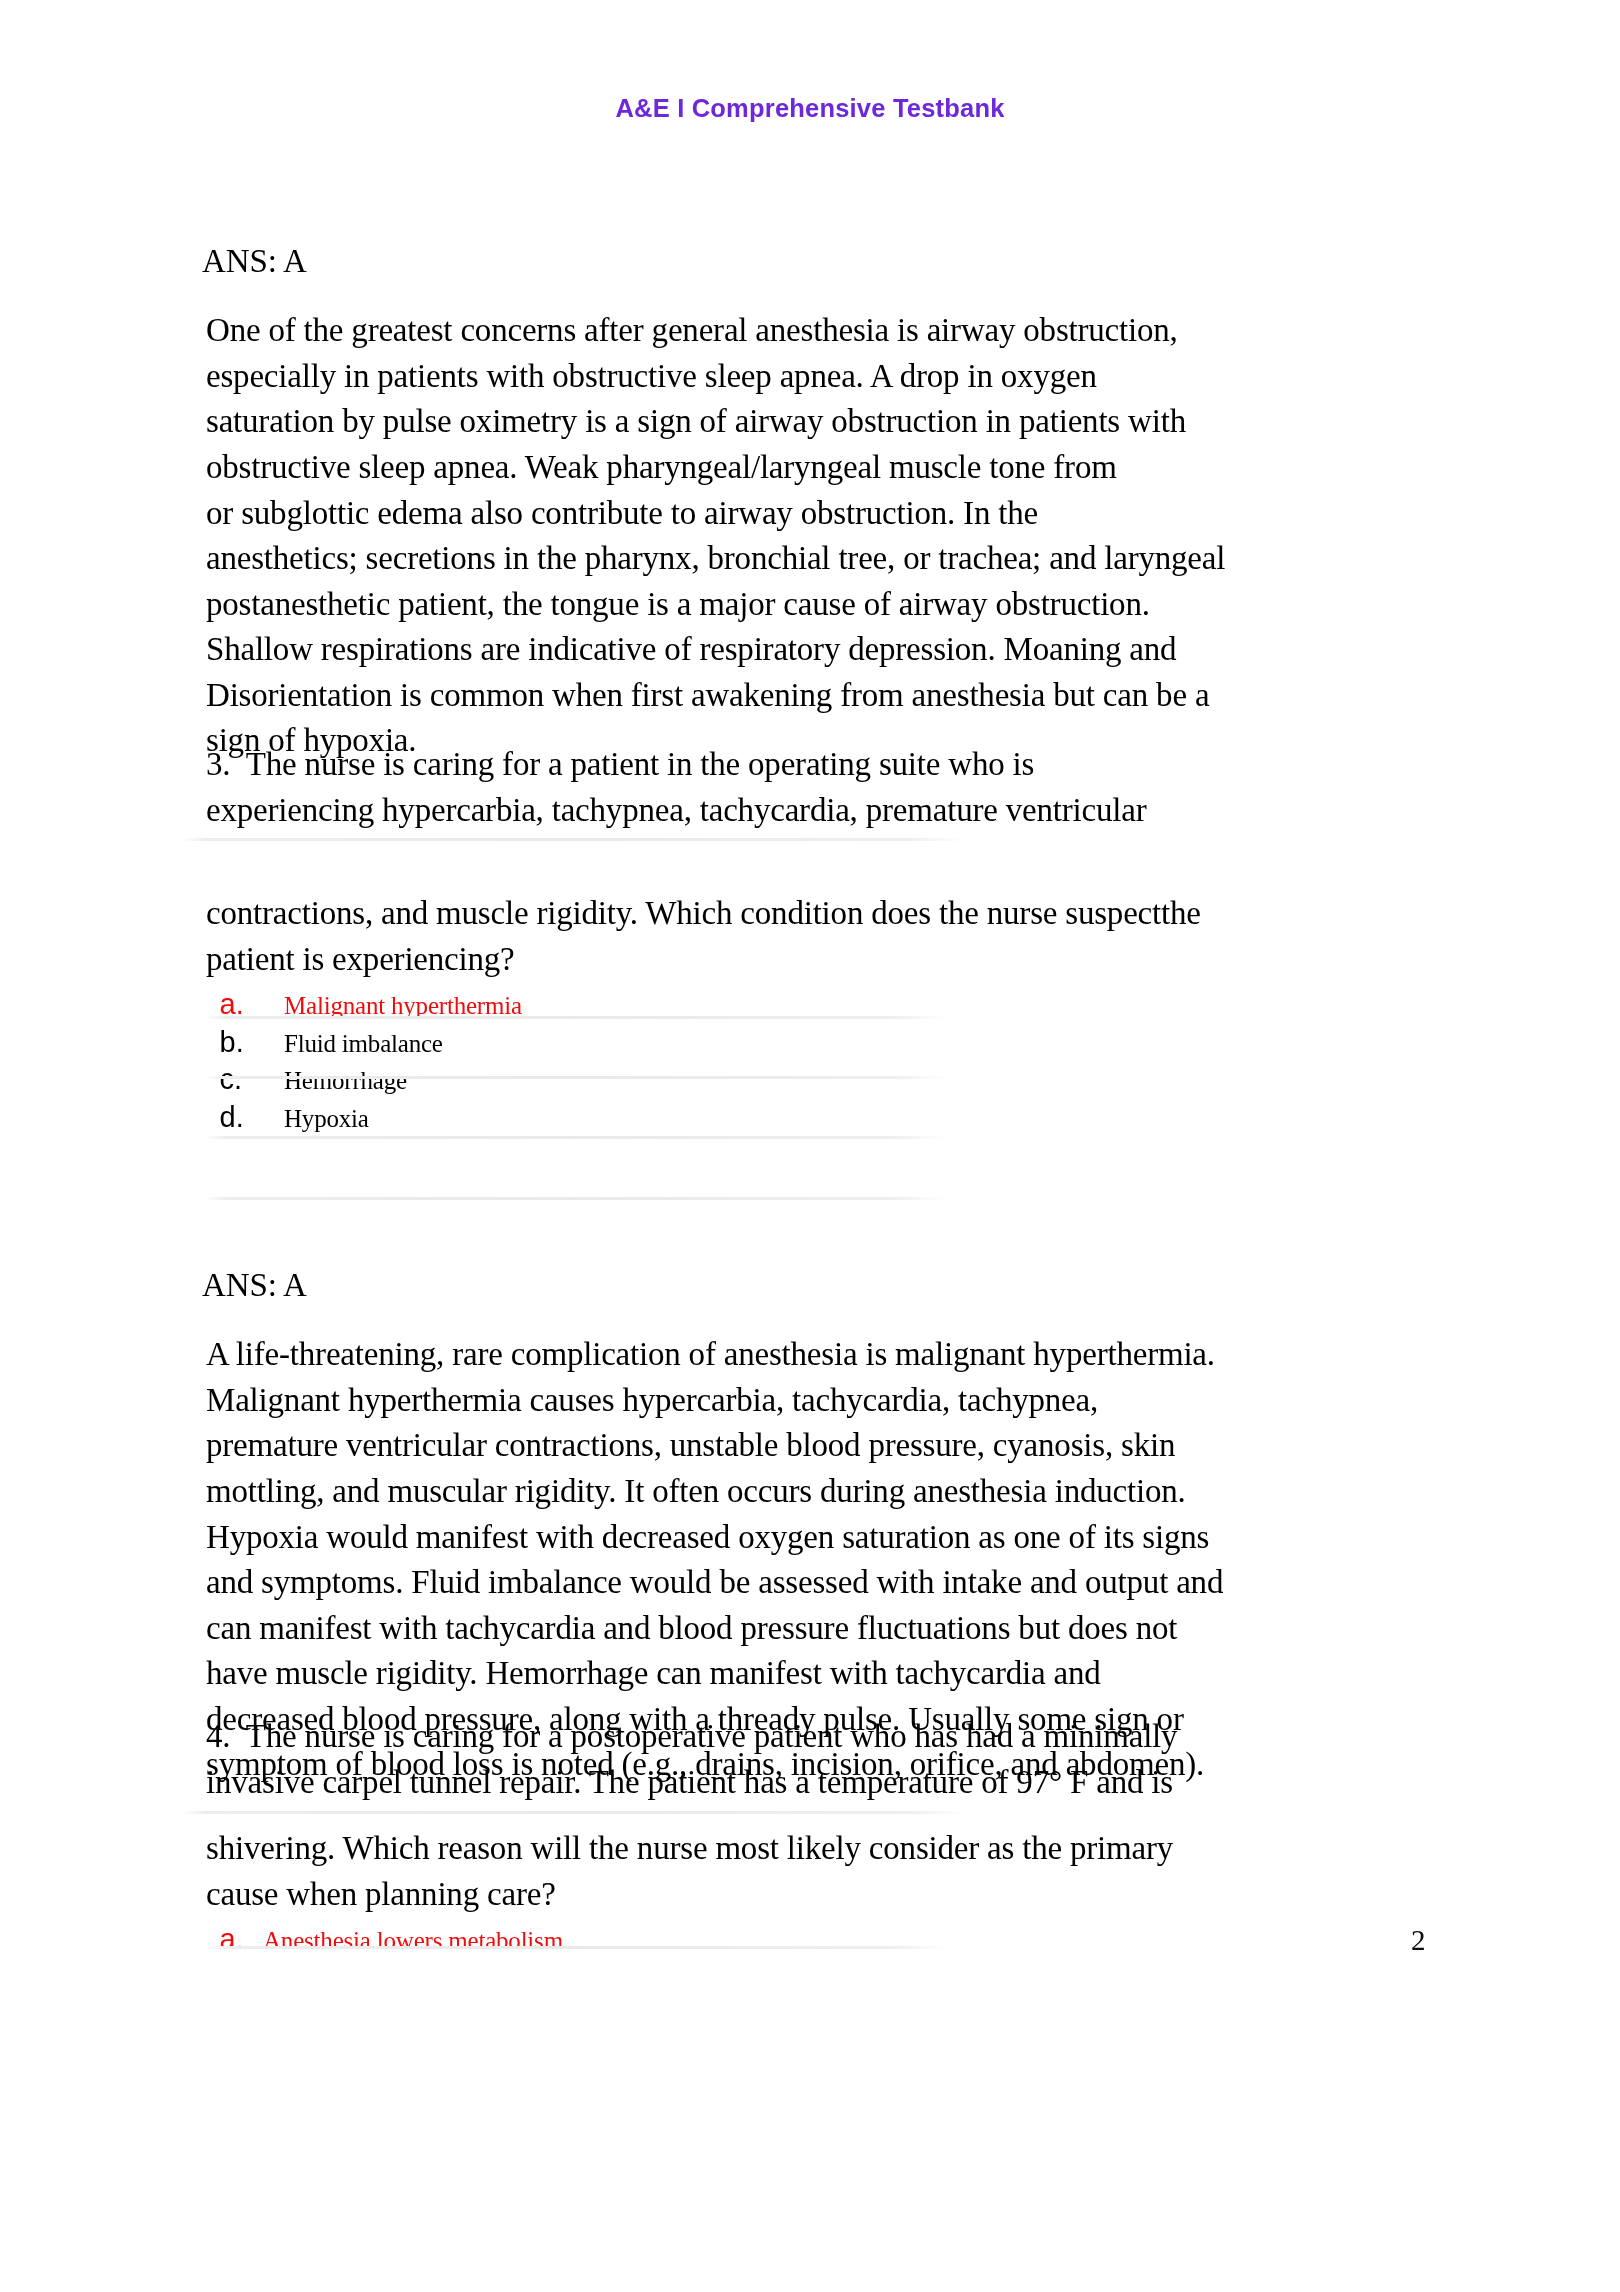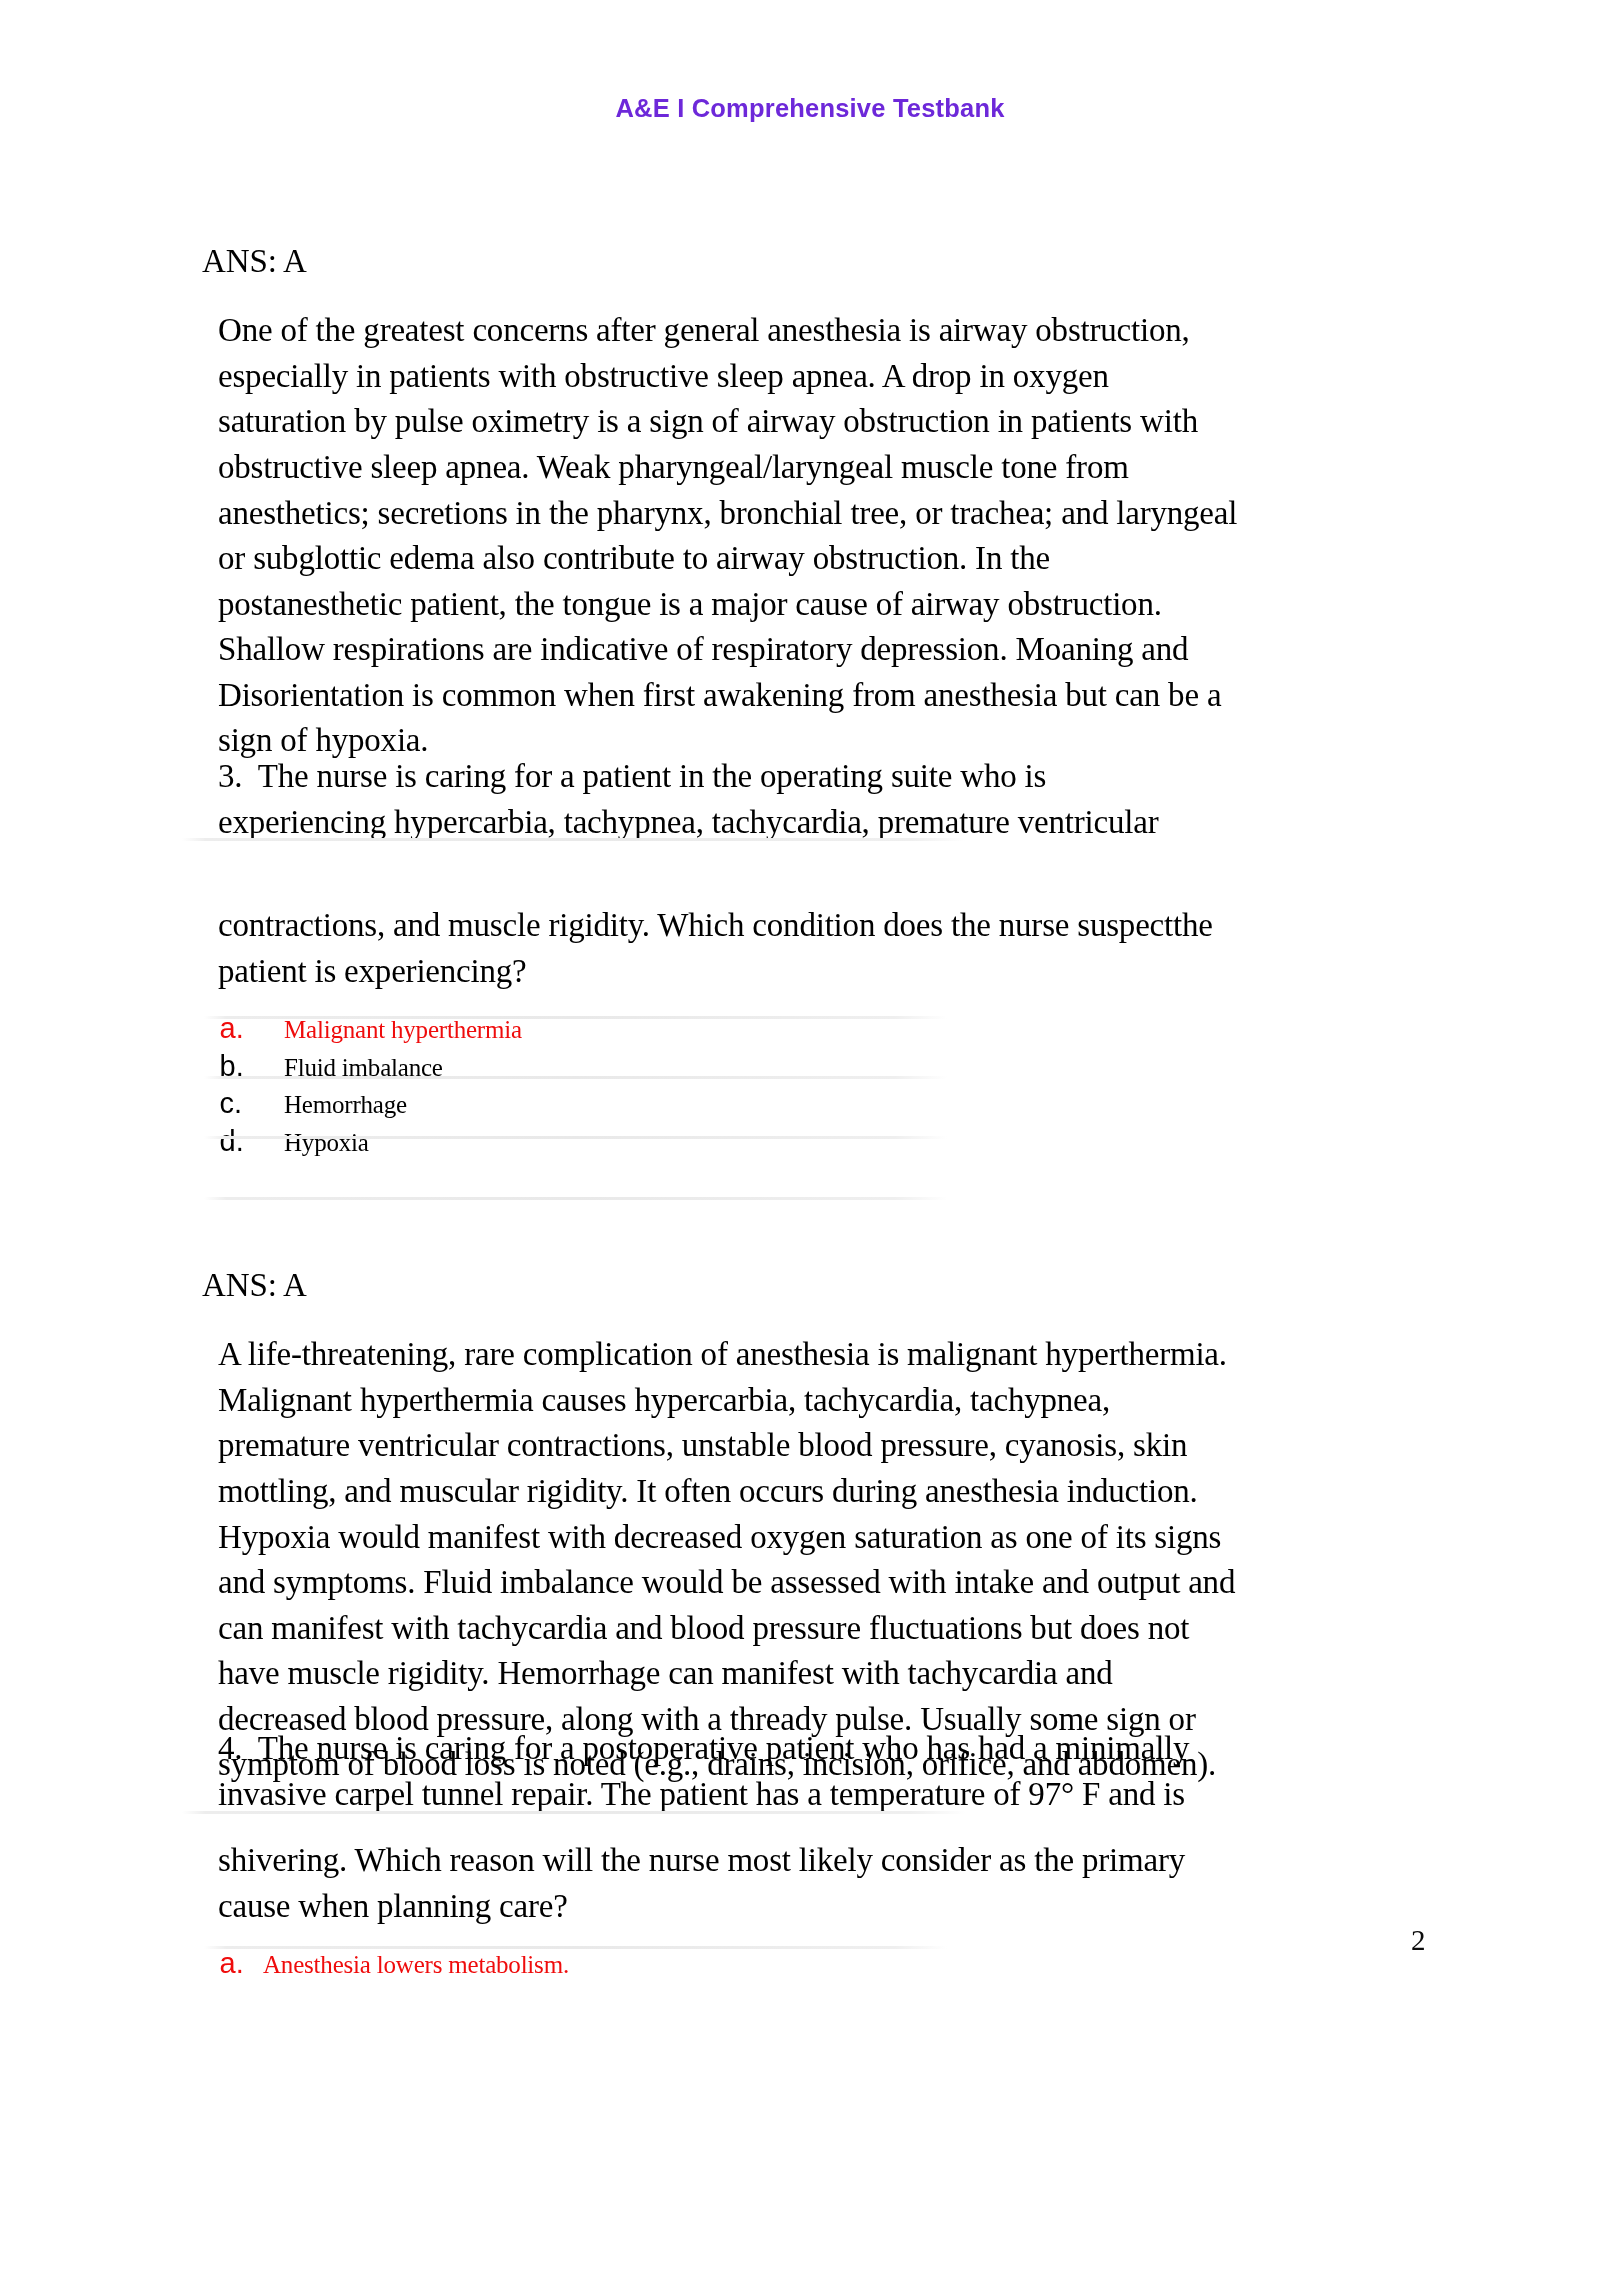--- a/index.html
+++ b/index.html
@@ -42,21 +42,21 @@
   .ans-line {
     font-size: 33px;
     line-height: 1.30;
     margin: 0 0 25.5px 0;
     letter-spacing: -0.1px;
   }
 
   .para {
     font-size: 33px;
     line-height: 1.38;
-    margin: 16px;
+    margin: 4px;
     letter-spacing: -0.2px;
     text-align: left;
   }
 
   .para .ln { display: block; white-space: pre; }
 
   
   .rule {
     position: absolute;
     height: 2.9px;
@@ -110,22 +110,22 @@
 
   <div class="doc-header">A&amp;E I Comprehensive Testbank</div>
 
   <div class="content" style="top:240px;">
     <p class="ans-line">ANS: A</p>
     <p class="para" id="rationale1">
         <span class="ln">One of the greatest concerns after general anesthesia is airway obstruction,</span>
         <span class="ln">especially in patients with obstructive sleep apnea. A drop in oxygen</span>
         <span class="ln">saturation by pulse oximetry is a sign of airway obstruction in patients with</span>
         <span class="ln">obstructive sleep apnea. Weak pharyngeal/laryngeal muscle tone from</span>
+        <span class="ln">or subglottic edema also contribute to airway obstruction. In the</span>
         <span class="ln">anesthetics; secretions in the pharynx, bronchial tree, or trachea; and laryngeal</span>
-        <span class="ln">or subglottic edema also contribute to airway obstruction. In the</span>
         <span class="ln">postanesthetic patient, the tongue is a major cause of airway obstruction.</span>
         <span class="ln">Shallow respirations are indicative of respiratory depression. Moaning and</span>
         <span class="ln">Disorientation is common when first awakening from anesthesia but can be a</span>
         <span class="ln">sign of hypoxia.</span>
       </p>
   </div>
 
   <div class="content" style="top:738px;">
     <p class="para" id="q3top">
         <span class="ln">3.  The nurse is caring for a patient in the operating suite who is</span>

